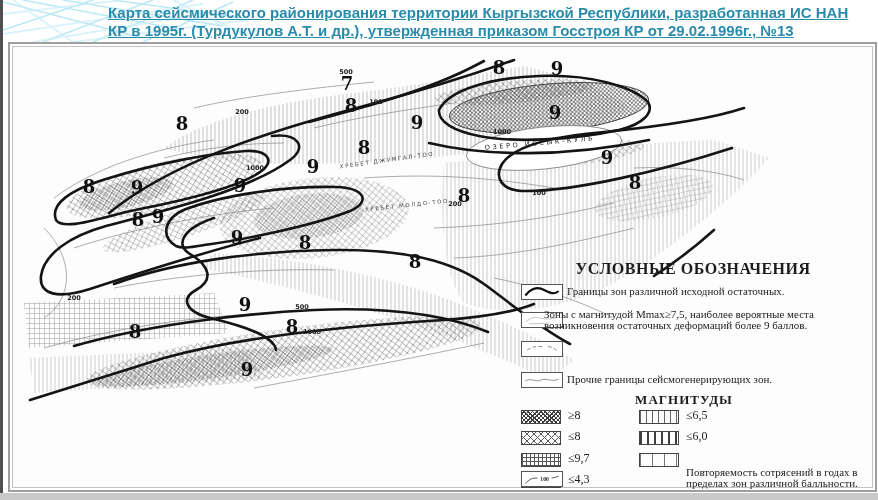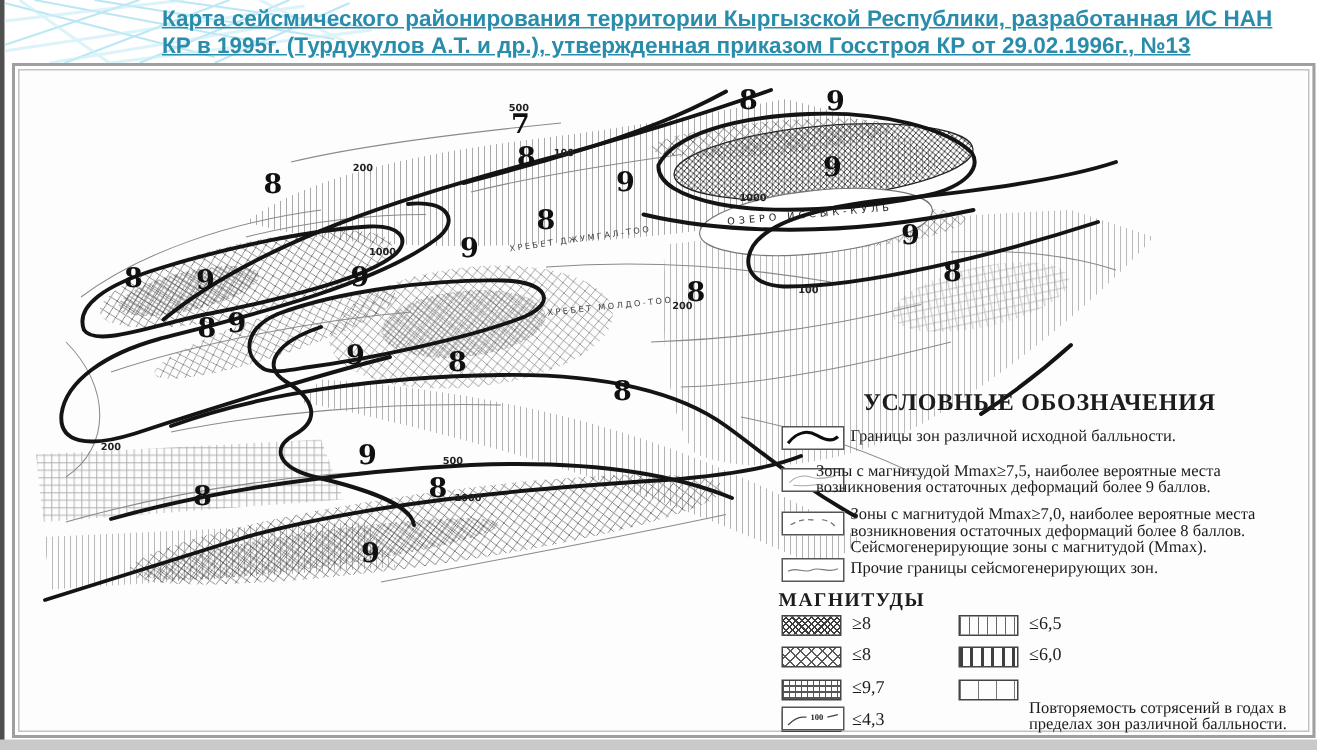--- a/index.html
+++ b/index.html
@@ -26,21 +26,21 @@
   .zn{font-family:"DejaVu Serif",serif;font-weight:700;font-size:18px;fill:#101010;text-anchor:middle;dominant-baseline:central;}
   .rn{font-family:"DejaVu Sans",sans-serif;font-weight:700;font-size:6.5px;fill:#222;text-anchor:middle;dominant-baseline:central;}
   .ridge{font-family:"DejaVu Sans",sans-serif;font-size:5.5px;fill:#444;letter-spacing:1.6px;text-anchor:middle;dominant-baseline:central;}
   .lake-label{font-family:"DejaVu Sans",sans-serif;font-size:6.5px;fill:#222;letter-spacing:2.6px;text-anchor:middle;dominant-baseline:central;}
 
   
   .legend{position:absolute;left:0;top:0;width:861px;height:442px;font-family:"Liberation Serif",serif;color:#1c1c1c;}
   .lg-head{position:absolute;left:505px;top:212px;width:348px;text-align:center;font-size:16px;font-weight:700;letter-spacing:.5px;}
   .lg-sym{position:absolute;width:40px;height:14px;border:1px solid #555;background:#fff;}
   .lg-txt{position:absolute;font-size:11px;line-height:11px;width:308px;}
-  .lg-mag-head{position:absolute;left:505px;top:344px;width:330px;text-align:left;font-size:13px;font-weight:700;letter-spacing:1px;}
+  .lg-mag-head{position:absolute;left:505px;top:344px;width:330px;text-align:center;font-size:13px;font-weight:700;letter-spacing:1px;}
   .lg-sw{position:absolute;width:38px;height:12px;border:1px solid #444;background:#fff;}
   .lg-sl{position:absolute;font-size:12px;line-height:13px;}
   .pat-cross-dense{background:
       repeating-linear-gradient(45deg,#3c3c3c 0 1px,transparent 1px 3px),
       repeating-linear-gradient(-45deg,#3c3c3c 0 1px,transparent 1px 3px);}
   .pat-cross-light{background:
       repeating-linear-gradient(45deg,#5a5a5a 0 1px,transparent 1px 5px),
       repeating-linear-gradient(-45deg,#5a5a5a 0 1px,transparent 1px 5px);}
   .pat-grid{background:
       repeating-linear-gradient(0deg,#555 0 1px,transparent 1px 4px),
@@ -198,31 +198,30 @@
           <text class="zn" x="233" y="321">9</text>
         </g>
     </svg>
 
     <div class="legend">
       <div class="lg-head">УСЛОВНЫЕ ОБОЗНАЧЕНИЯ</div>
 
       <svg class="lg-sym" style="left:507px;top:236px;" viewBox="0 0 42 16">
         <path d="M2,12 C9,3 17,2 24,6 C30,9.5 36,11 40,7" fill="none" stroke="#0d0d0d" stroke-width="2.4"></path>
       </svg>
-      <div class="lg-txt" style="left:553px;top:238px;">Границы зон различной исходной балльности.</div>
+      <div class="lg-txt" style="left:553px;top:238px;">Границы зон различной исходной остаточных.</div>
 
       <svg class="lg-sym" style="left:507px;top:264px;" viewBox="0 0 42 16">
         <path d="M3,10 C8,5 14,4 20,6 C26,8 33,6 38,5 M6,12 C13,13 21,12 29,11" fill="none" stroke="#a8a8a8" stroke-width="0.8"></path>
       </svg>
       <div class="lg-txt" style="left:530px;top:261px;">Зоны с магнитудой Mmax≥7,5, наиболее вероятные места возникновения остаточных деформаций более 9 баллов.</div>
 
       <svg class="lg-sym" style="left:507px;top:293px;" viewBox="0 0 42 16">
         <path d="M4,9 C10,5 18,4 24,6 M28,5 C33,6 37,8 38,11" fill="none" stroke="#777" stroke-width="1" stroke-dasharray="4 3"></path>
       </svg>
-      <div class="lg-txt" style="left:553px;top:290px;">Зоны с магнитудой Mmax≥7,0, наиболее вероятные места возникновения остаточных деформаций более 8 баллов. Сейсмогенерирующие зоны с магнитудой (Mmax).</div>
 
       <svg class="lg-sym" style="left:507px;top:324px;" viewBox="0 0 42 16">
         <path d="M2,9 C8,5 14,11 20,8 C26,5 32,11 40,7" fill="none" stroke="#777" stroke-width="0.9"></path>
       </svg>
       <div class="lg-txt" style="left:553px;top:326px;">Прочие границы сейсмогенерирующих зон.</div>
 
       <div class="lg-mag-head">МАГНИТУДЫ</div>
 
       <div class="lg-sw pat-cross-dense" style="left:507px;top:362px;"></div>
       <div class="lg-sl" style="left:554px;top:361px;">≥8</div>

